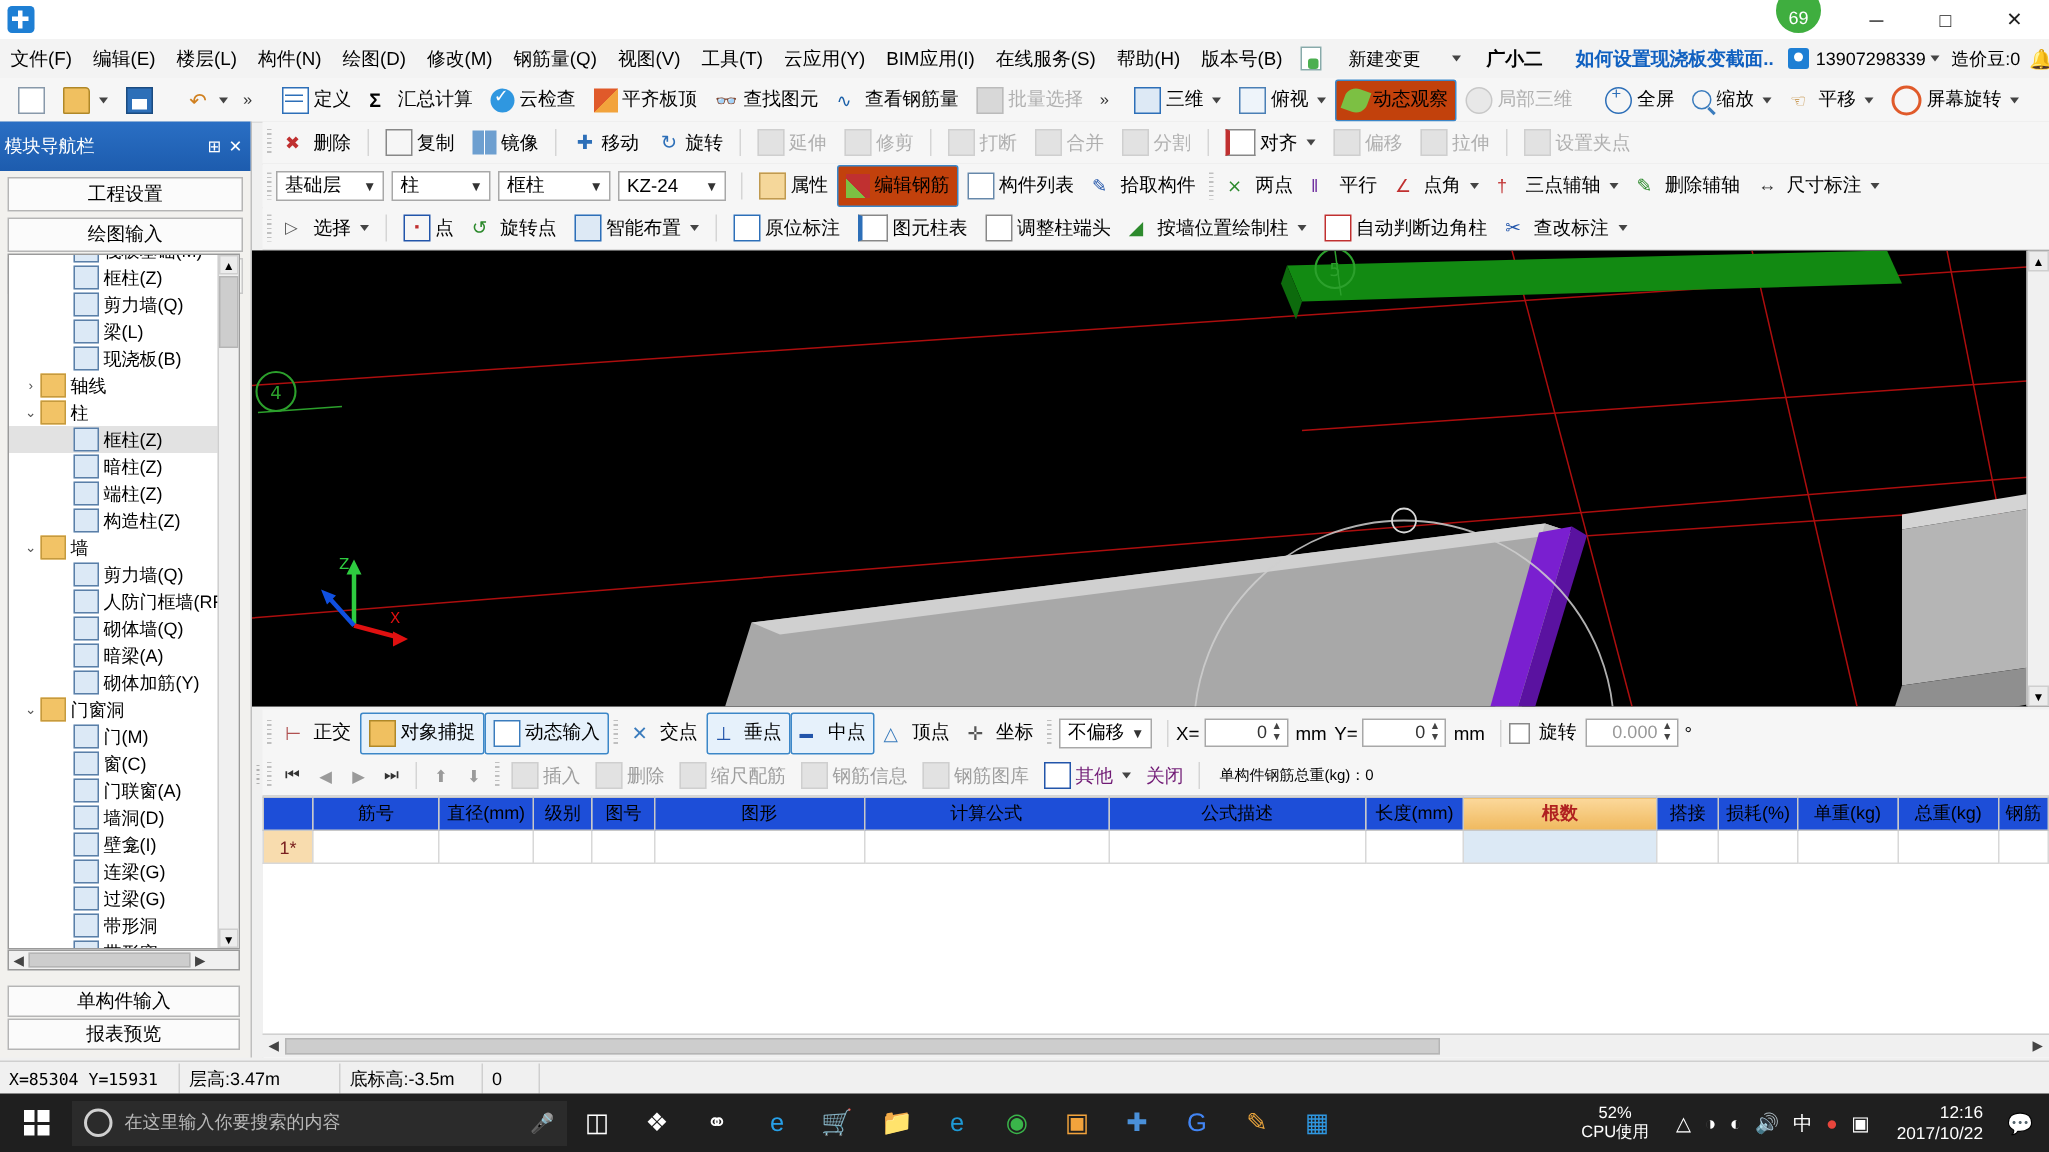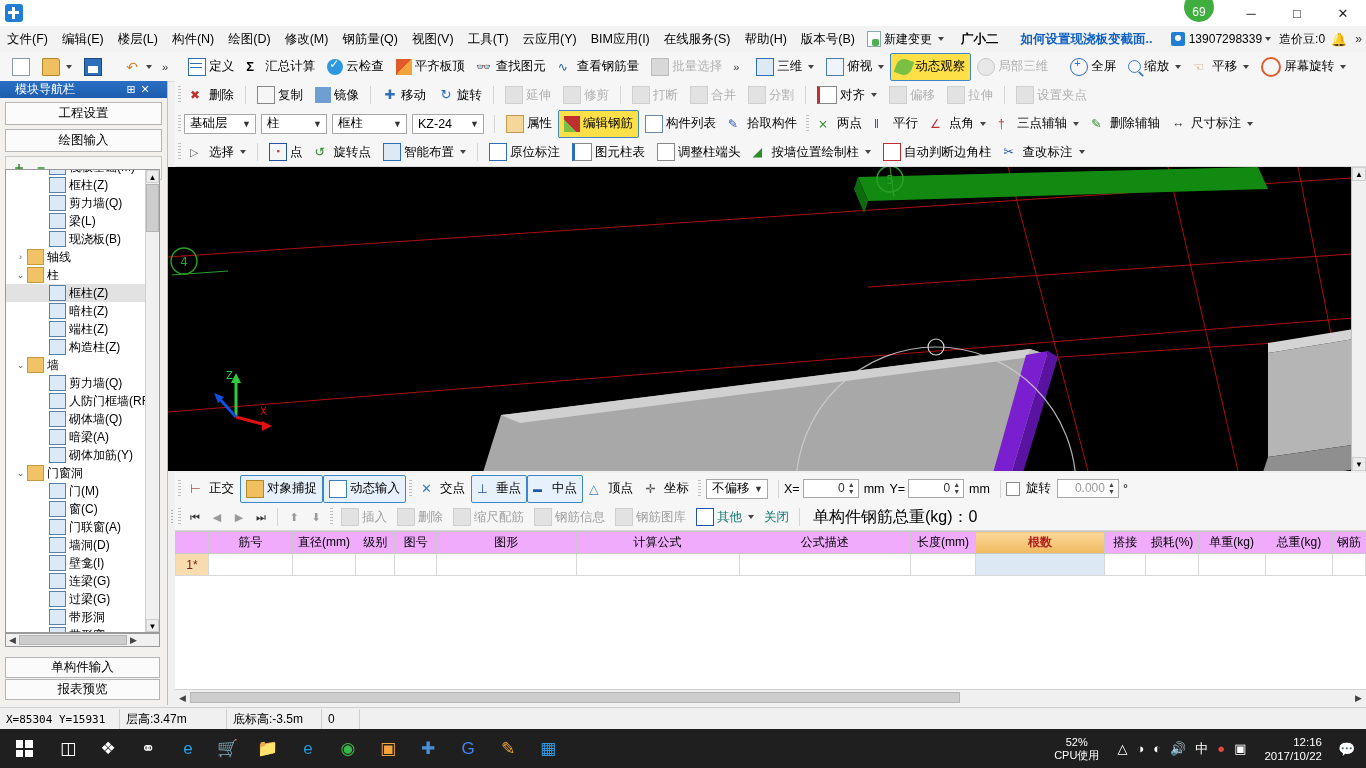--- a/index.html
+++ b/index.html
@@ -32,21 +32,21 @@
     border:2px solid #fff;
   }
 
   
   .menubar{
     position:absolute;left:0;top:26px;width:1366px;height:26px;
     background:#f3f3f3;border-bottom:1px solid #dcdcdc;
     display:flex;align-items:center;white-space:nowrap;
   }
   .menu-item{padding:0 7px;line-height:26px;font-size:12.5px;color:#000;cursor:default;}
-  .menu-newchange{display:flex;align-items:center;gap:3px;padding:0 5px;}
+  .menu-newchange{display:flex;align-items:center;gap:18px;padding:0 5px;}
   .ic-doc{width:12px;height:14px;background:#fff;border:1px solid #8aa;display:inline-block;position:relative;}
   .ic-doc:after{content:"";position:absolute;left:4px;bottom:0;width:7px;height:7px;background:#4caf50;border-radius:2px;}
   .caret{display:inline-block;width:0;height:0;border-left:3.5px solid transparent;
     border-right:3.5px solid transparent;border-top:4px solid #444;margin-left:3px;vertical-align:middle;}
   .menu-user{padding:0 12px;font-weight:bold;font-size:12.5px;}
   .menu-promo{color:#1060c0;padding:0 10px;font-size:12.5px;font-weight:bold;}
   .menu-right{margin-left:auto;display:flex;align-items:center;padding-right:4px;}
   .ic-avatar{width:14px;height:14px;background:#1e7fd4;border-radius:2px;margin-right:4px;position:relative;}
   .ic-avatar:after{content:"";position:absolute;left:4px;top:3px;width:6px;height:6px;border-radius:50%;background:#fff;}
   .ic-bell{margin-left:6px;color:#2d7fd6;font-size:13px;}
@@ -55,21 +55,21 @@
   
   .tbrow{position:absolute;left:0;width:1366px;background:#f6f6f6;
     border-bottom:1px solid #dcdcdc;display:flex;align-items:center;white-space:nowrap;}
   .tb1{top:52px;height:29px;}
   .tb2{top:81px;height:28px;left:175px;width:1191px;background:#f6f6f6;}
   .tb3{top:109px;height:29px;left:175px;width:1191px;background:#f6f6f6;}
   .tb4{top:138px;height:28px;left:175px;width:1191px;background:#f6f6f6;}
   .tbtn{display:flex;align-items:center;gap:3px;padding:2px 5px;height:22px;
     font-size:12.5px;color:#000;border:1px solid transparent;border-radius:2px;cursor:default;}
   .tbtn.dis{color:#b0b0b0;}
-  .tbtn.active{background:#fde047;border-color:#3c87c8;}
+  .tbtn.active{background:#c2410c;border-color:#3c87c8;}
   .grip{width:3px;height:18px;margin:0 3px;
     background:repeating-linear-gradient(to bottom,#c0c0c0 0 1px,transparent 1px 3px);}
   .tsep{width:1px;height:18px;background:#d5d5d5;margin:0 5px;}
 
   
   .ico{width:16px;height:16px;display:inline-block;position:relative;flex:none;}
   .ico.new{background:#fff;border:1px solid #8899aa;}
   .ico.open{background:#f0c060;border:1px solid #b08828;border-radius:1px 3px 1px 1px;}
   .ico.save{background:#2d6fb8;border:1px solid #1a4b80;}
   .ico.save:after{content:"";position:absolute;left:3px;top:7px;width:10px;height:7px;background:#fff;}
@@ -111,22 +111,22 @@
   .ico.sel{color:#555;font-size:11px;line-height:16px;}
 
   .combo{height:20px;border:1px solid #a8a8a8;background:#fff;display:flex;align-items:center;
     padding:0 2px 0 5px;font-size:12.5px;margin-right:5px;box-sizing:border-box;}
   .combo .cb-txt{flex:1;white-space:nowrap;overflow:hidden;}
   .combo .cb-arrow{width:13px;text-align:center;color:#333;font-size:9px;}
 
   
   .leftpanel{position:absolute;left:0;top:81px;width:168px;height:624px;background:#f2f1ee;
     border-right:1px solid #bfbfbf;box-sizing:border-box;}
-  .lp-title{height:17px;background:linear-gradient(to bottom,#2a6fc4,#1d5cae);color:#fff;
-    font-size:12px;display:flex;align-items:center;padding:0 15px;}
+  .lp-title{height:33px;background:linear-gradient(to bottom,#2a6fc4,#1d5cae);color:#fff;
+    font-size:12px;display:flex;align-items:center;padding:0 3px;}
   .lp-title .t{flex:1;}
   .lp-title .pin,.lp-title .x{width:14px;text-align:center;font-size:11px;}
   .lp-btn{margin:4px 5px;height:21px;background:#fbfbfb;border:1px solid #b5b5b5;
     display:flex;align-items:center;justify-content:center;font-size:12.5px;color:#000;}
   .lp-tools{margin:3px 5px;height:22px;background:#f6f6f4;border:1px solid #c8c8c8;
     display:flex;align-items:center;gap:8px;padding-left:6px;}
   .ic-plus{color:#2d8a2d;font-weight:bold;font-size:14px;}
   .ic-minus{color:#2d8a2d;font-weight:bold;font-size:14px;}
   .tree{position:absolute;left:5px;top:88px;width:155px;height:464px;background:#fff;
     border:1px solid #9a9a9a;overflow:hidden;box-sizing:border-box;}
@@ -172,25 +172,25 @@
   .chk{width:12px;height:12px;border:1px solid #8a8a8a;background:#fff;display:inline-block;}
 
   
   .rebarpane{position:absolute;left:175px;top:504px;width:1191px;height:201px;background:#fff;}
   .rbtoolbar{height:26px;background:#f6f6f6;border-bottom:1px solid #d5d5d5;
     display:flex;align-items:center;white-space:nowrap;}
   .navbtn{width:22px;height:20px;display:flex;align-items:center;justify-content:center;
     font-size:11px;color:#9a9a9a;}
   .navbtn.en{color:#333;}
   .rbtn{display:flex;align-items:center;gap:3px;padding:2px 5px;height:20px;font-size:12.5px;color:#9e9e9e;}
-  .rbtn.en{color:#0f766e;}
-  .rbtotal{font-size:16px;padding-left:8px;}
+  .rbtn.en{color:#701a75;}
+  .rbtotal{font-size:10px;padding-left:8px;}
 
   table.rb{border-collapse:collapse;width:1191px;table-layout:fixed;}
-  table.rb th{background:#f0abfc;border:1px solid #c8c8c8;height:21px;font-weight:normal;
+  table.rb th{background:#1d4ed8;border:1px solid #c8c8c8;height:21px;font-weight:normal;
     font-size:12px;color:#000;padding:0;}
   table.rb th.hl{background:linear-gradient(to bottom,#fbd89a,#f0b95e);color:#b02020;font-weight:bold;}
   table.rb td{border:1px solid #d8d8d8;height:21px;padding:0;background:#fff;}
   table.rb td.rowhdr{background:#f8dcae;text-align:center;color:#7a2020;font-size:12px;}
   table.rb td.hlcell{background:#dce9f5;}
   .rb-hscroll{position:absolute;left:0;bottom:0;width:1191px;height:15px;background:#f0f0f0;
     border-top:1px solid #d0d0d0;display:flex;align-items:center;}
   .rb-hscroll .lt,.rb-hscroll .rt{width:15px;text-align:center;font-size:9px;color:#444;}
   .rb-hscroll .th{height:11px;background:#cdcdcd;border:1px solid #b5b5b5;box-sizing:border-box;}
 
@@ -991,20 +991,25 @@
 
   <div class="taskbar">
     <div class="tb-start">
       <div class="win-logo">
           <div></div>
           <div></div>
           <div></div>
           <div></div>
         </div>
     </div>
+    <div class="tb-search">
+      <span class="srch-o"></span>
+      <span>在这里输入你要搜索的内容</span>
+      <span class="mic">🎤</span>
+    </div>
     <div class="tb-icon">◫</div>
     <div class="tb-icon">❖</div>
     <div class="tb-icon">⚭</div>
     <div class="tb-icon" style="color:#27a0e8">e</div>
     <div class="tb-icon">🛒</div>
     <div class="tb-icon" style="color:#f7c64a">📁</div>
     <div class="tb-icon" style="color:#1e9ad6">e</div>
     <div class="tb-icon" style="color:#3ab54a">◉</div>
     <div class="tb-icon" style="color:#f2a33c">▣</div>
     <div class="tb-icon" style="color:#4a90d9">✚</div>

